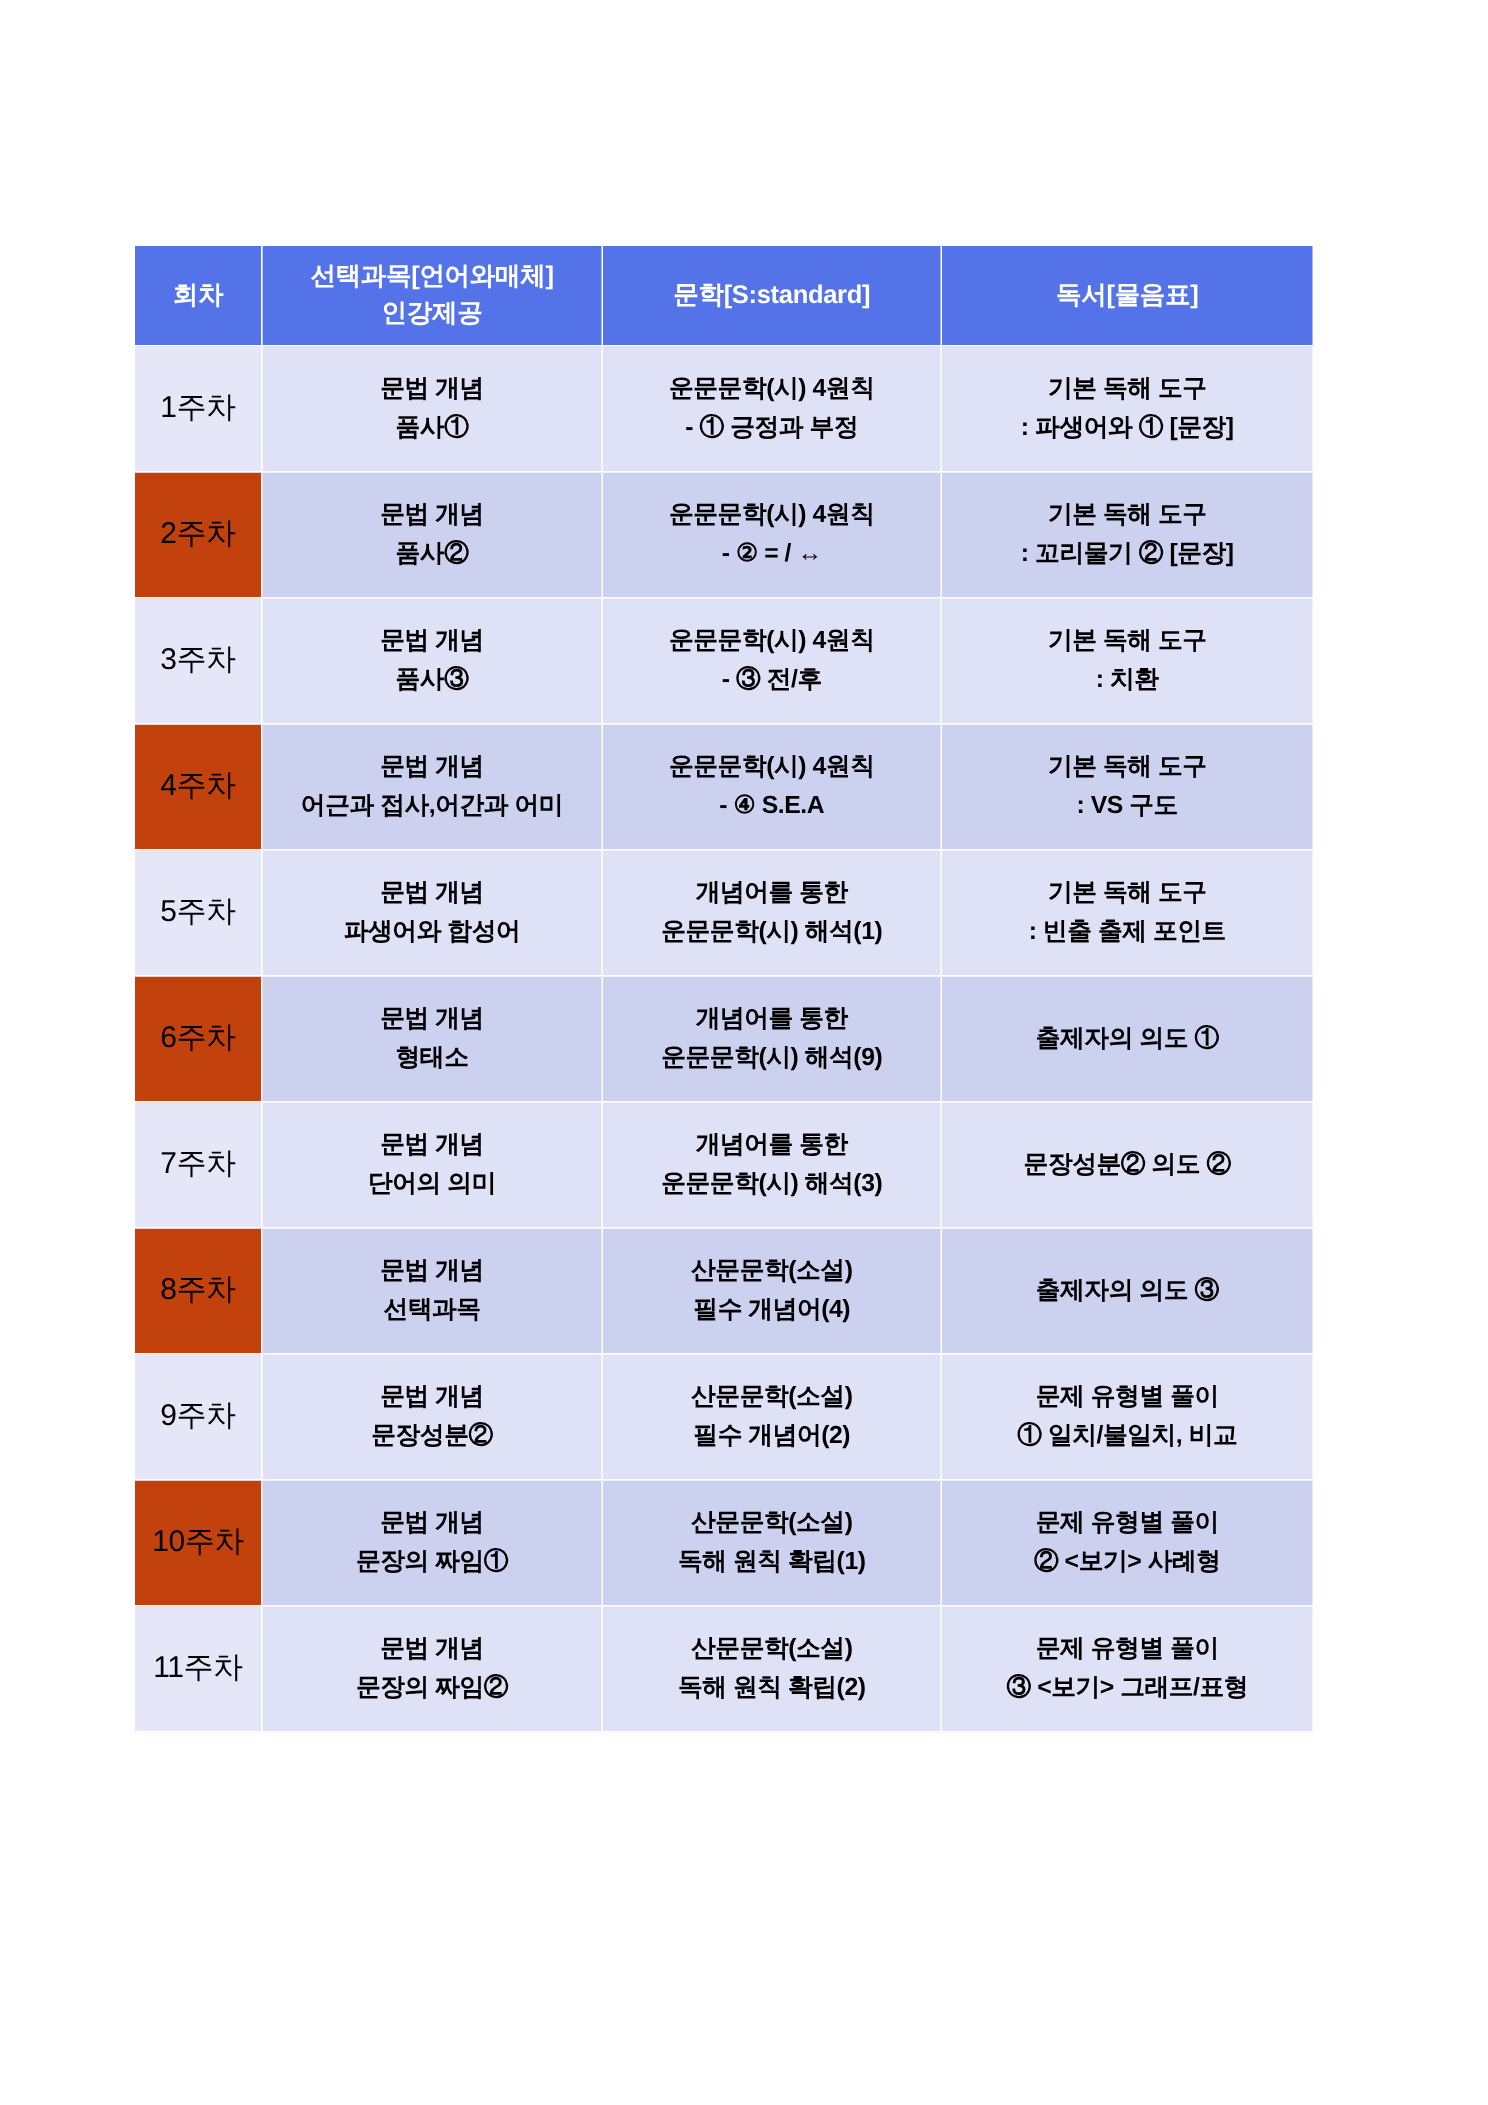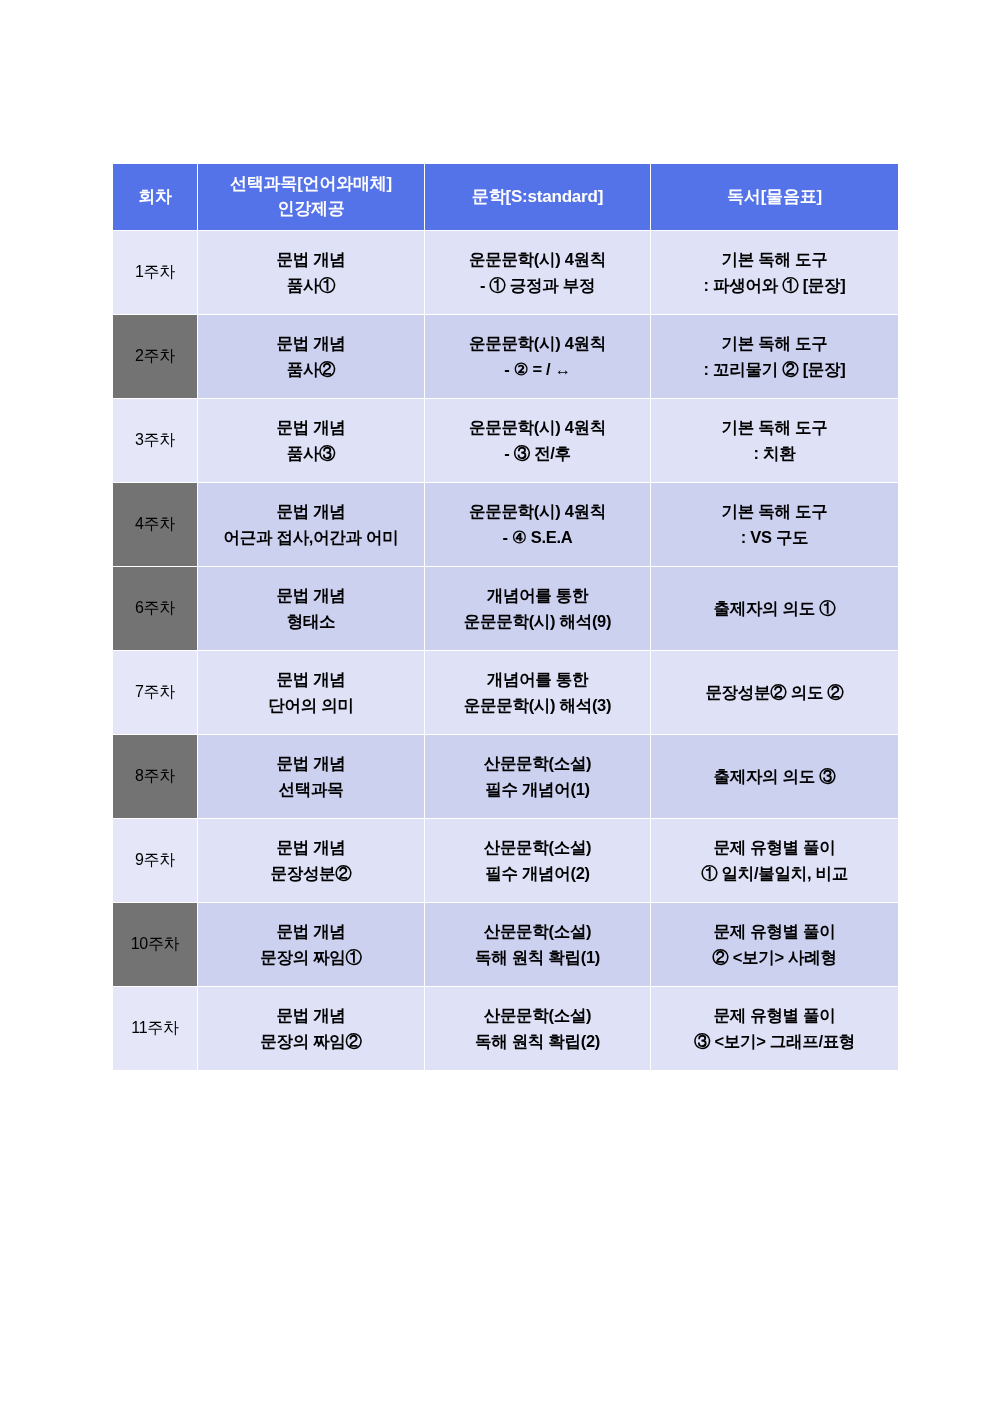--- a/index.html
+++ b/index.html
@@ -14,21 +14,21 @@
     color: #000000;
   }
   .page {
     position: relative;
     width: 992px;
     height: 1403px;
     box-sizing: border-box;
   }
   .table-wrap {
     position: absolute;
-    left: 112px;
+    left: 89px;
     top: 163px;
     width: 786px;
   }
   table.schedule {
     border-collapse: collapse;
     width: 786px;
     table-layout: fixed;
   }
   table.schedule col.c0 { width: 85px; }
   table.schedule col.c1 { width: 227px; }
@@ -56,31 +56,31 @@
   }
   tbody td {
     height: 83px;
     font-size: 16.5px;
     letter-spacing: -0.3px;
     line-height: 1.55;
     font-weight: bold;
   }
   tbody td.week {
     font-weight: normal;
-    font-size: 16px;
+    font-size: 20px;
   }
   tbody td .l {
     display: block;
     white-space: nowrap;
   }
   
   tbody tr.band-a td { background: #dfe2f7; }
   tbody tr.band-b td { background: #ccd1ef; }
   tbody tr.band-a td.week { background: #e5e7f8; }
-  tbody tr.band-b td.week { background: #737373; }
+  tbody tr.band-b td.week { background: #c2410c; }
 </style>
 </head>
 <body>
 
 <div class="page">
   <div class="table-wrap">
     <table class="schedule">
       <colgroup>
         <col class="c0">
           <col class="c1">
@@ -163,20 +163,35 @@
           <td>
             <span class="l">운문문학(시) 4원칙</span>
             <span class="l">- ④ S.E.A</span>
           </td>
           <td>
             <span class="l">기본 독해 도구</span>
             <span class="l">: VS 구도</span>
           </td>
         </tr>
 
+        <tr class="band-a">
+          <td class="week">5주차</td>
+          <td>
+            <span class="l">문법 개념</span>
+            <span class="l">파생어와 합성어</span>
+          </td>
+          <td>
+            <span class="l">개념어를 통한</span>
+            <span class="l">운문문학(시) 해석(1)</span>
+          </td>
+          <td>
+            <span class="l">기본 독해 도구</span>
+            <span class="l">: 빈출 출제 포인트</span>
+          </td>
+        </tr>
 
         <tr class="band-b">
           <td class="week">6주차</td>
           <td>
             <span class="l">문법 개념</span>
             <span class="l">형태소</span>
           </td>
           <td>
             <span class="l">개념어를 통한</span>
             <span class="l">운문문학(시) 해석(9)</span>
@@ -202,21 +217,21 @@
         </tr>
 
         <tr class="band-b">
           <td class="week">8주차</td>
           <td>
             <span class="l">문법 개념</span>
             <span class="l">선택과목</span>
           </td>
           <td>
             <span class="l">산문문학(소설)</span>
-            <span class="l">필수 개념어(1)</span>
+            <span class="l">필수 개념어(4)</span>
           </td>
           <td>
             <span class="l">출제자의 의도 ③</span>
           </td>
         </tr>
 
         <tr class="band-a">
           <td class="week">9주차</td>
           <td>
             <span class="l">문법 개념</span>

